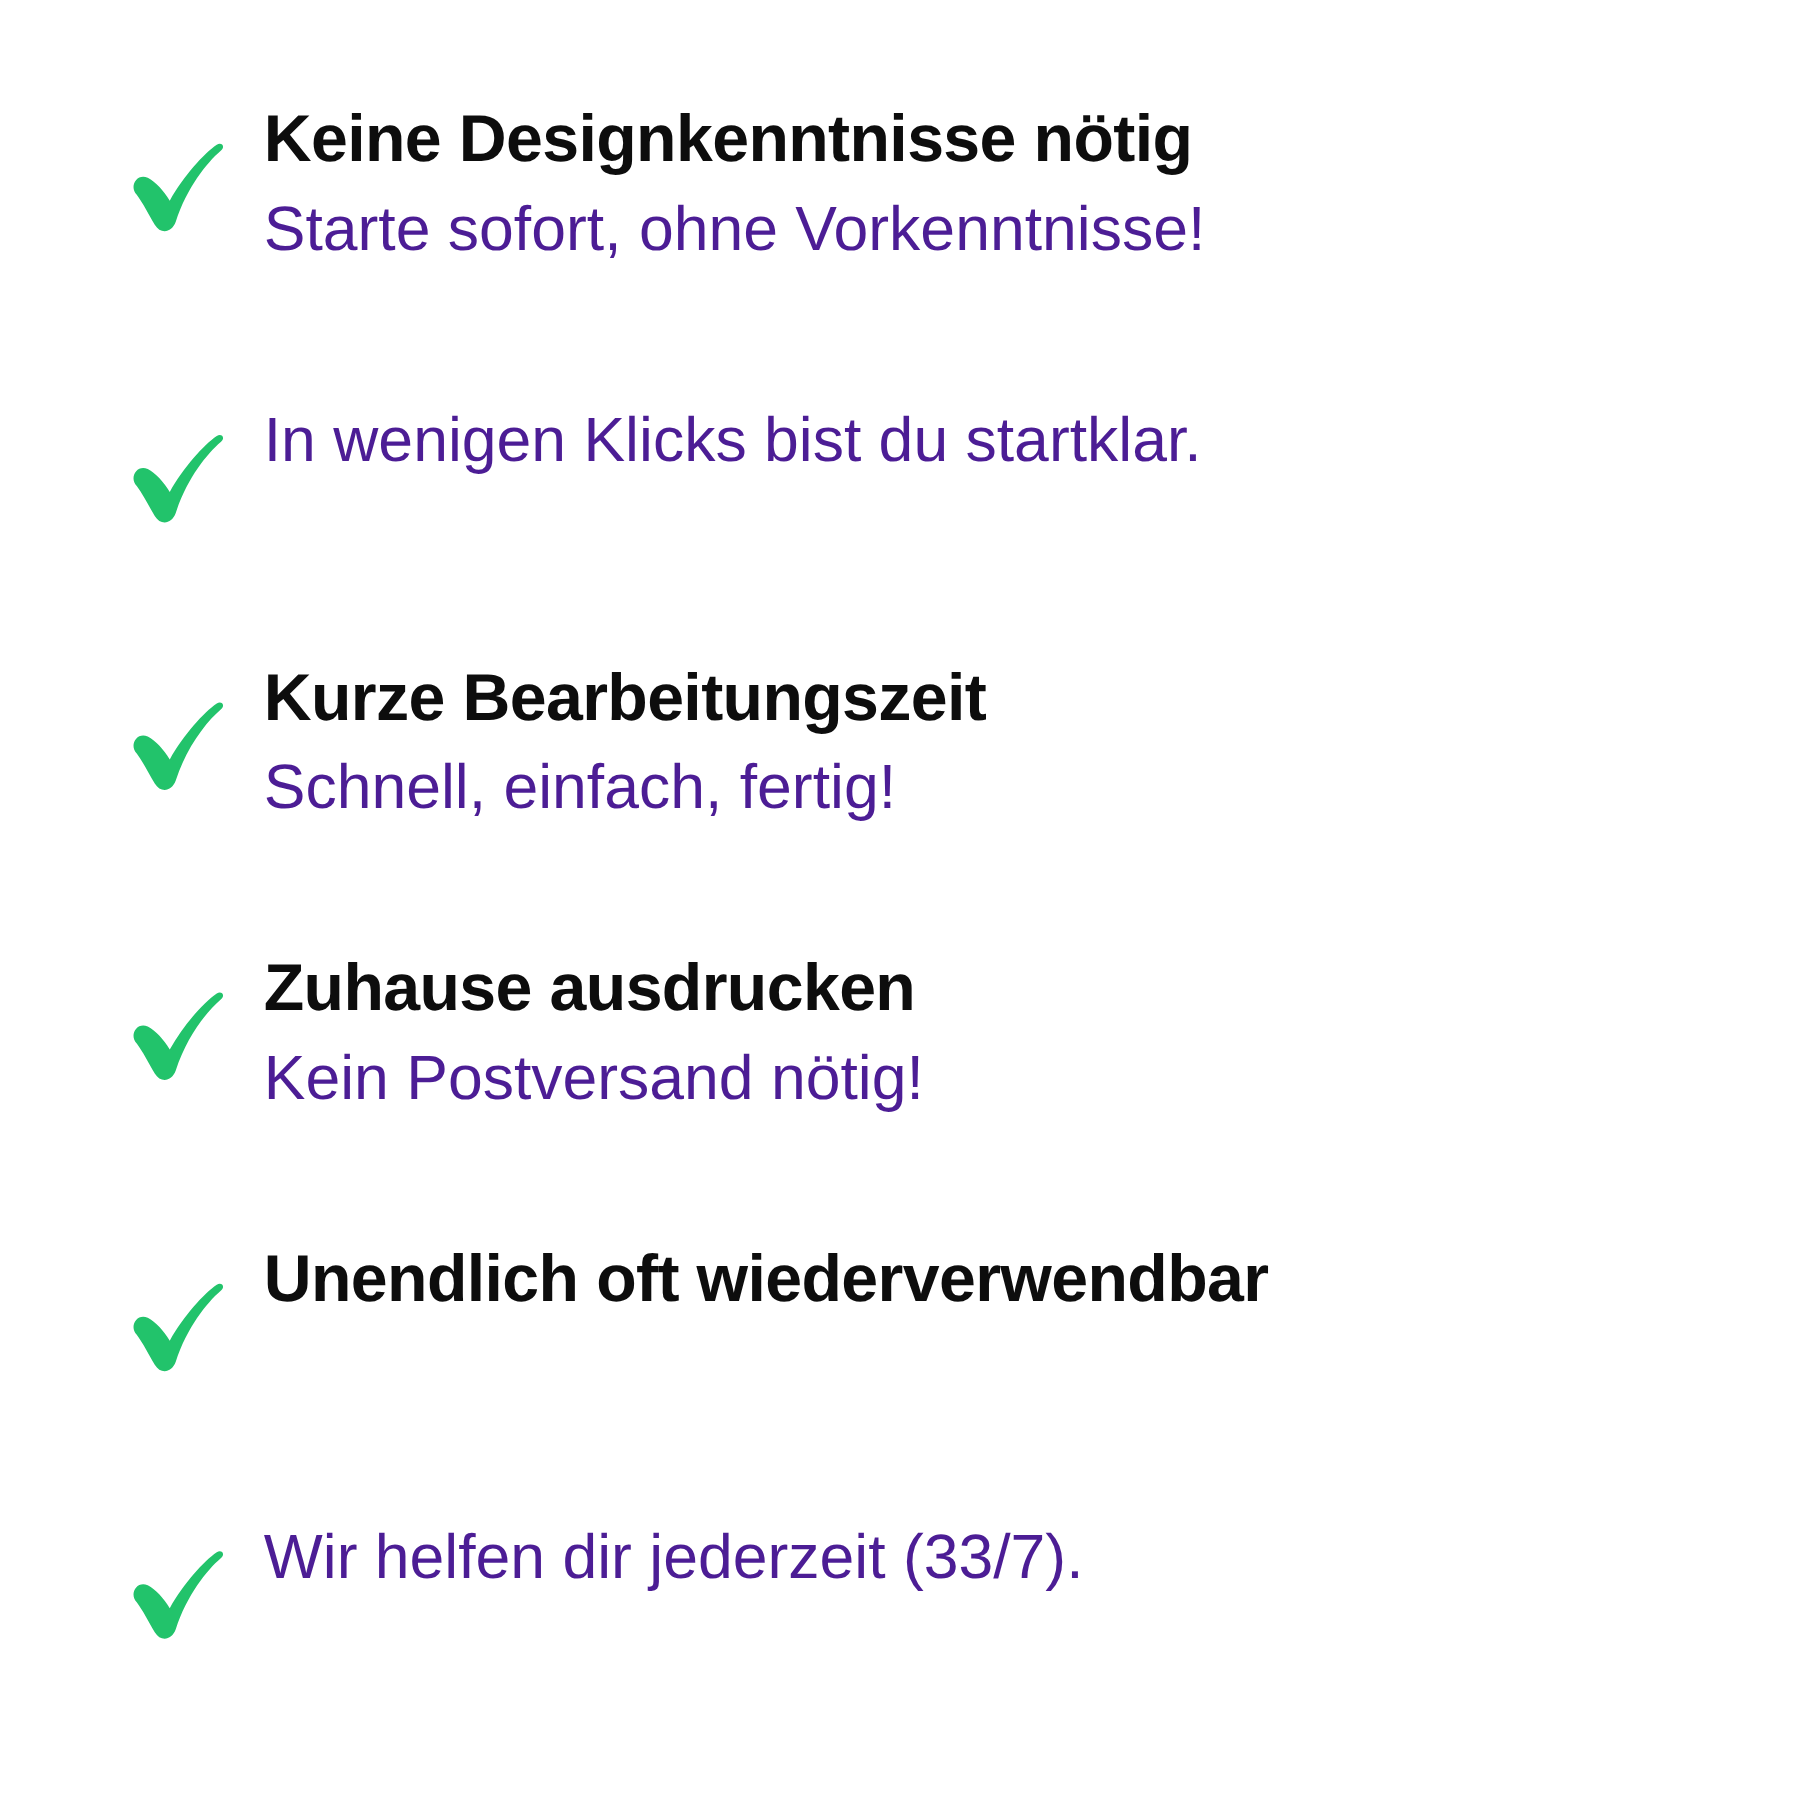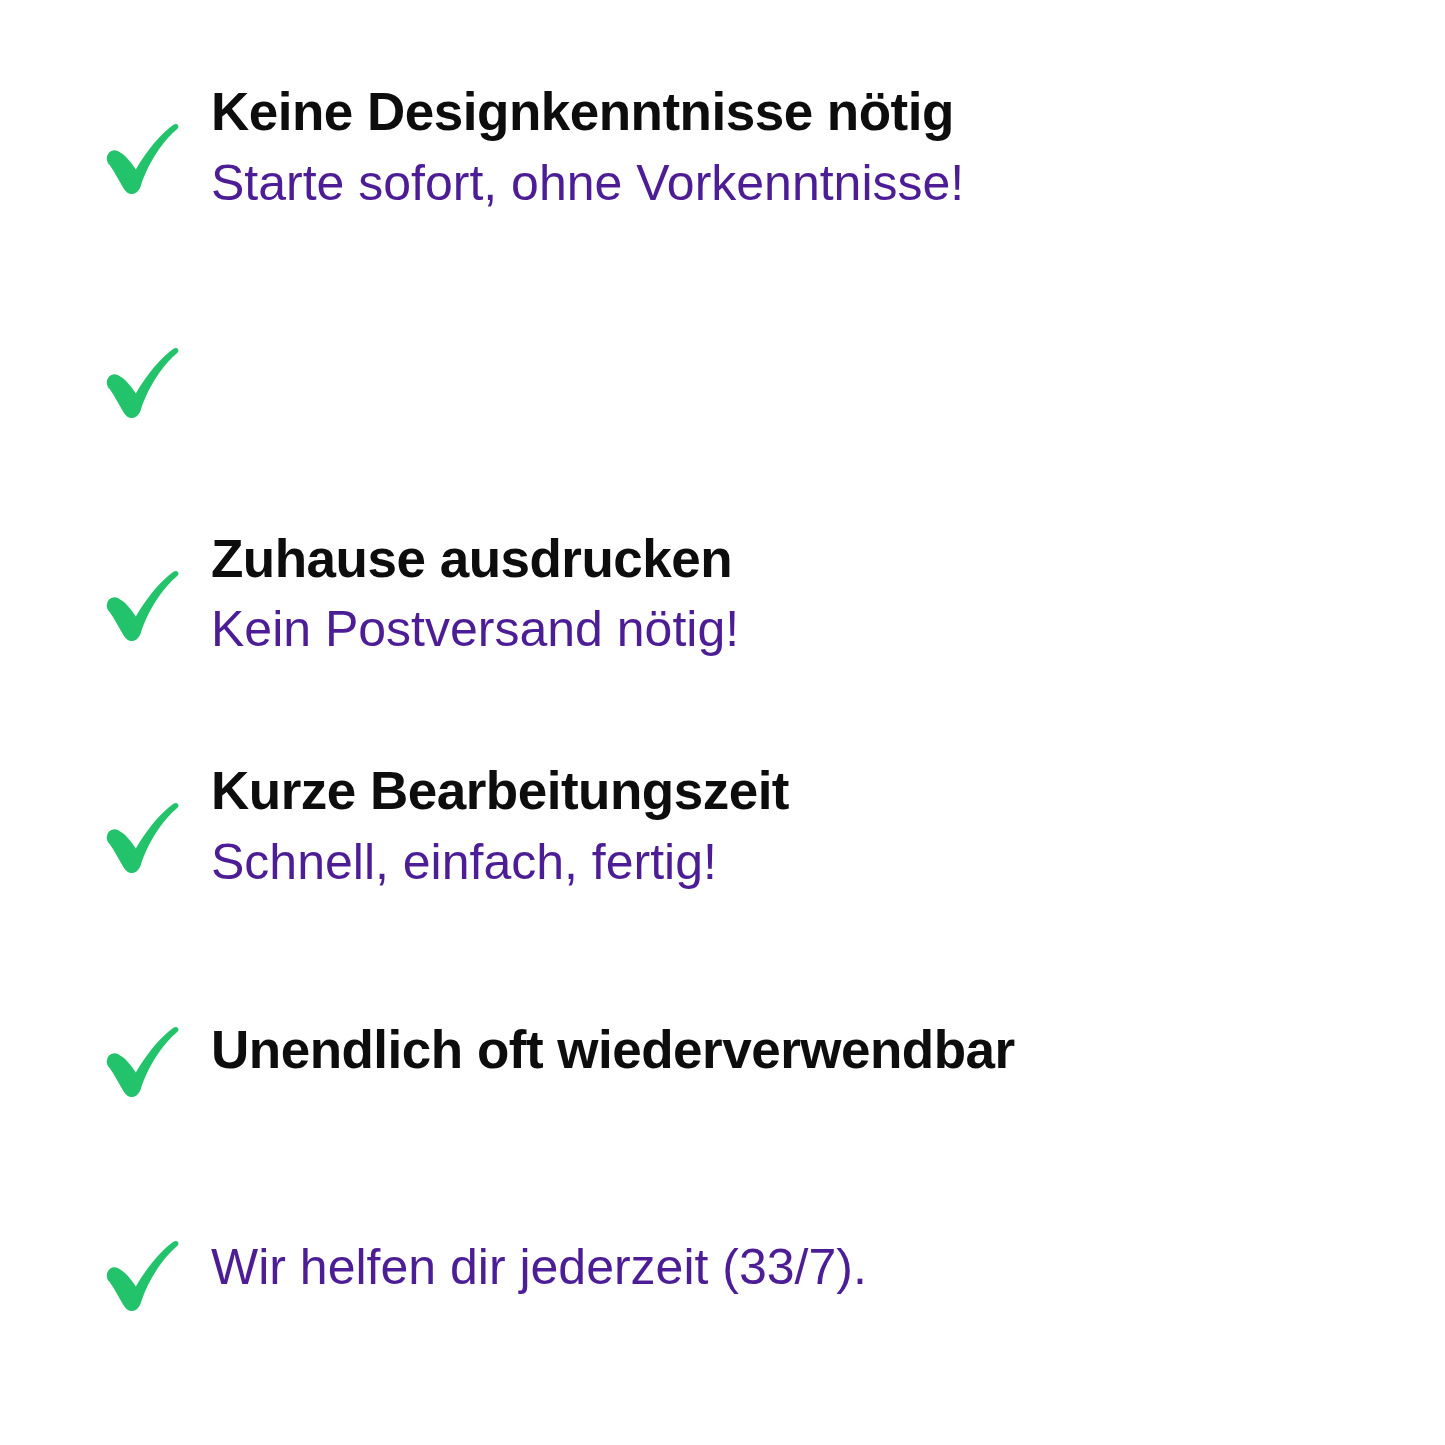--- a/index.html
+++ b/index.html
@@ -16,21 +16,21 @@
   .page {
     position: relative;
     width: 1445px;
     height: 1445px;
     background: #ffffff;
     box-sizing: border-box;
     padding: 80px 60px 0 95px;
   }
   .feature-row {
     display: flex;
-    align-items: center;
+    align-items: flex-start;
     margin-bottom: 98px;
   }
   .check-wrap {
     flex: 0 0 92px;
     width: 92px;
     margin-top: 30px;
   }
   .check-svg {
     display: block;
     width: 80px;
@@ -75,44 +75,45 @@
     </div>
   </div>
 
   <div class="feature-row">
     <div class="check-wrap">
       <svg class="check-svg" viewBox="0 0 100 105" xmlns="http://www.w3.org/2000/svg">
         <path d="M13 56 C5 48 13 34 24 39 C32 43 40 52 46 62 C60 37 80 15 93 6 C98 3 102 8 97 12 C83 24 63 49 52 83 C48 94 37 96 31 86 C25 76 19 64 13 56 Z" fill="#22c36b"></path>
       </svg>
     </div>
     <div class="text-block">
+      <p class="feature-sub">In wenigen Klicks bist du startklar.</p>
+    </div>
+  </div>
+
+  <div class="feature-row">
+    <div class="check-wrap">
+      <svg class="check-svg" viewBox="0 0 100 105" xmlns="http://www.w3.org/2000/svg">
+        <path d="M13 56 C5 48 13 34 24 39 C32 43 40 52 46 62 C60 37 80 15 93 6 C98 3 102 8 97 12 C83 24 63 49 52 83 C48 94 37 96 31 86 C25 76 19 64 13 56 Z" fill="#22c36b"></path>
+      </svg>
+    </div>
+    <div class="text-block">
+      <h2 class="feature-title">Kurze Bearbeitungszeit</h2>
+      <p class="feature-sub">Schnell, einfach, fertig!</p>
     </div>
   </div>
 
   <div class="feature-row">
     <div class="check-wrap">
       <svg class="check-svg" viewBox="0 0 100 105" xmlns="http://www.w3.org/2000/svg">
         <path d="M13 56 C5 48 13 34 24 39 C32 43 40 52 46 62 C60 37 80 15 93 6 C98 3 102 8 97 12 C83 24 63 49 52 83 C48 94 37 96 31 86 C25 76 19 64 13 56 Z" fill="#22c36b"></path>
       </svg>
     </div>
     <div class="text-block">
       <h2 class="feature-title">Zuhause ausdrucken</h2>
       <p class="feature-sub">Kein Postversand nötig!</p>
-    </div>
-  </div>
-
-  <div class="feature-row">
-    <div class="check-wrap">
-      <svg class="check-svg" viewBox="0 0 100 105" xmlns="http://www.w3.org/2000/svg">
-        <path d="M13 56 C5 48 13 34 24 39 C32 43 40 52 46 62 C60 37 80 15 93 6 C98 3 102 8 97 12 C83 24 63 49 52 83 C48 94 37 96 31 86 C25 76 19 64 13 56 Z" fill="#22c36b"></path>
-      </svg>
-    </div>
-    <div class="text-block">
-      <h2 class="feature-title">Kurze Bearbeitungszeit</h2>
-      <p class="feature-sub">Schnell, einfach, fertig!</p>
     </div>
   </div>
 
   <div class="feature-row">
     <div class="check-wrap">
       <svg class="check-svg" viewBox="0 0 100 105" xmlns="http://www.w3.org/2000/svg">
         <path d="M13 56 C5 48 13 34 24 39 C32 43 40 52 46 62 C60 37 80 15 93 6 C98 3 102 8 97 12 C83 24 63 49 52 83 C48 94 37 96 31 86 C25 76 19 64 13 56 Z" fill="#22c36b"></path>
       </svg>
     </div>
     <div class="text-block">

